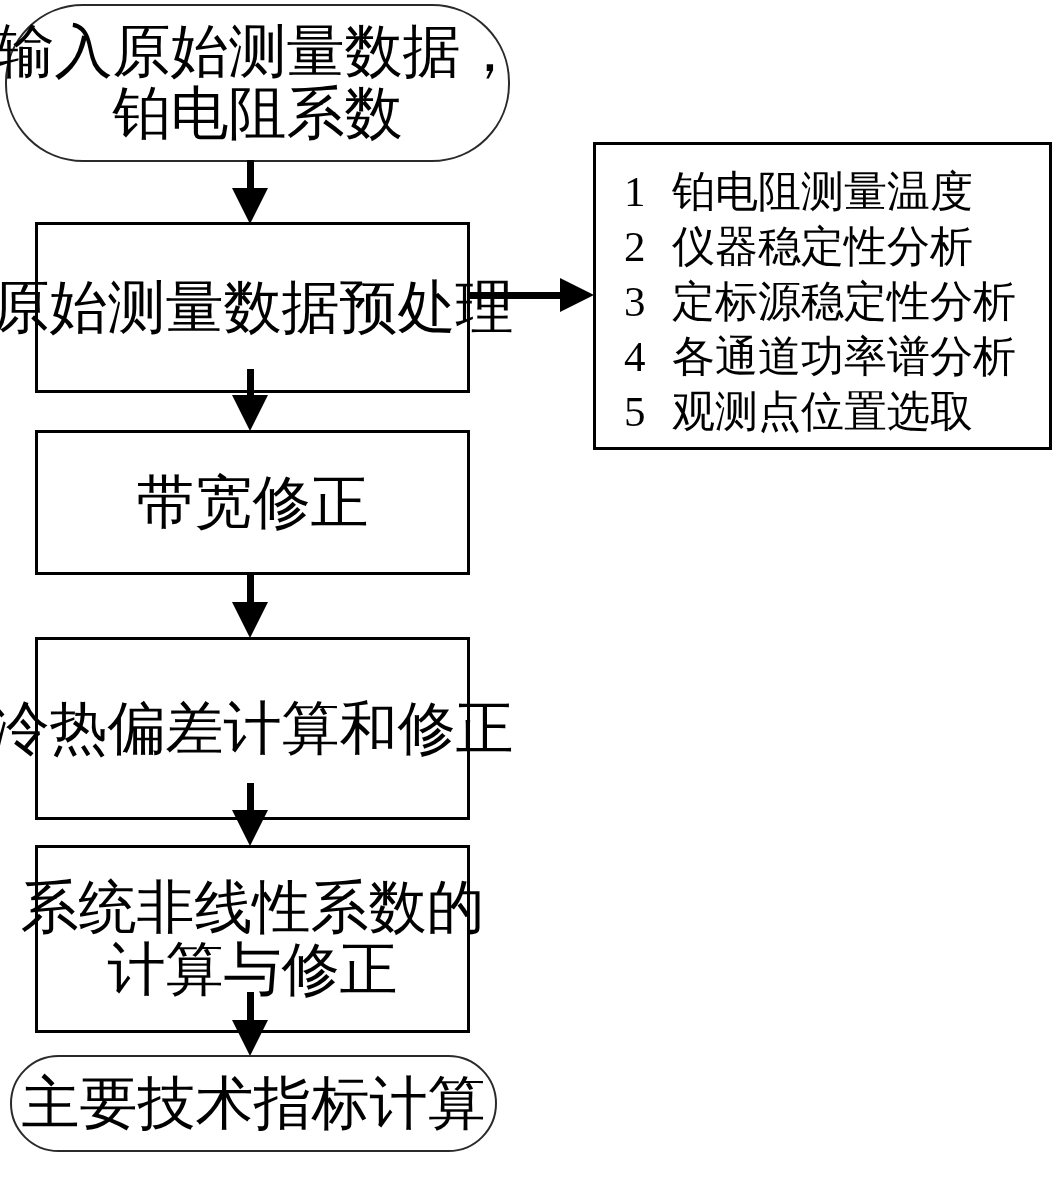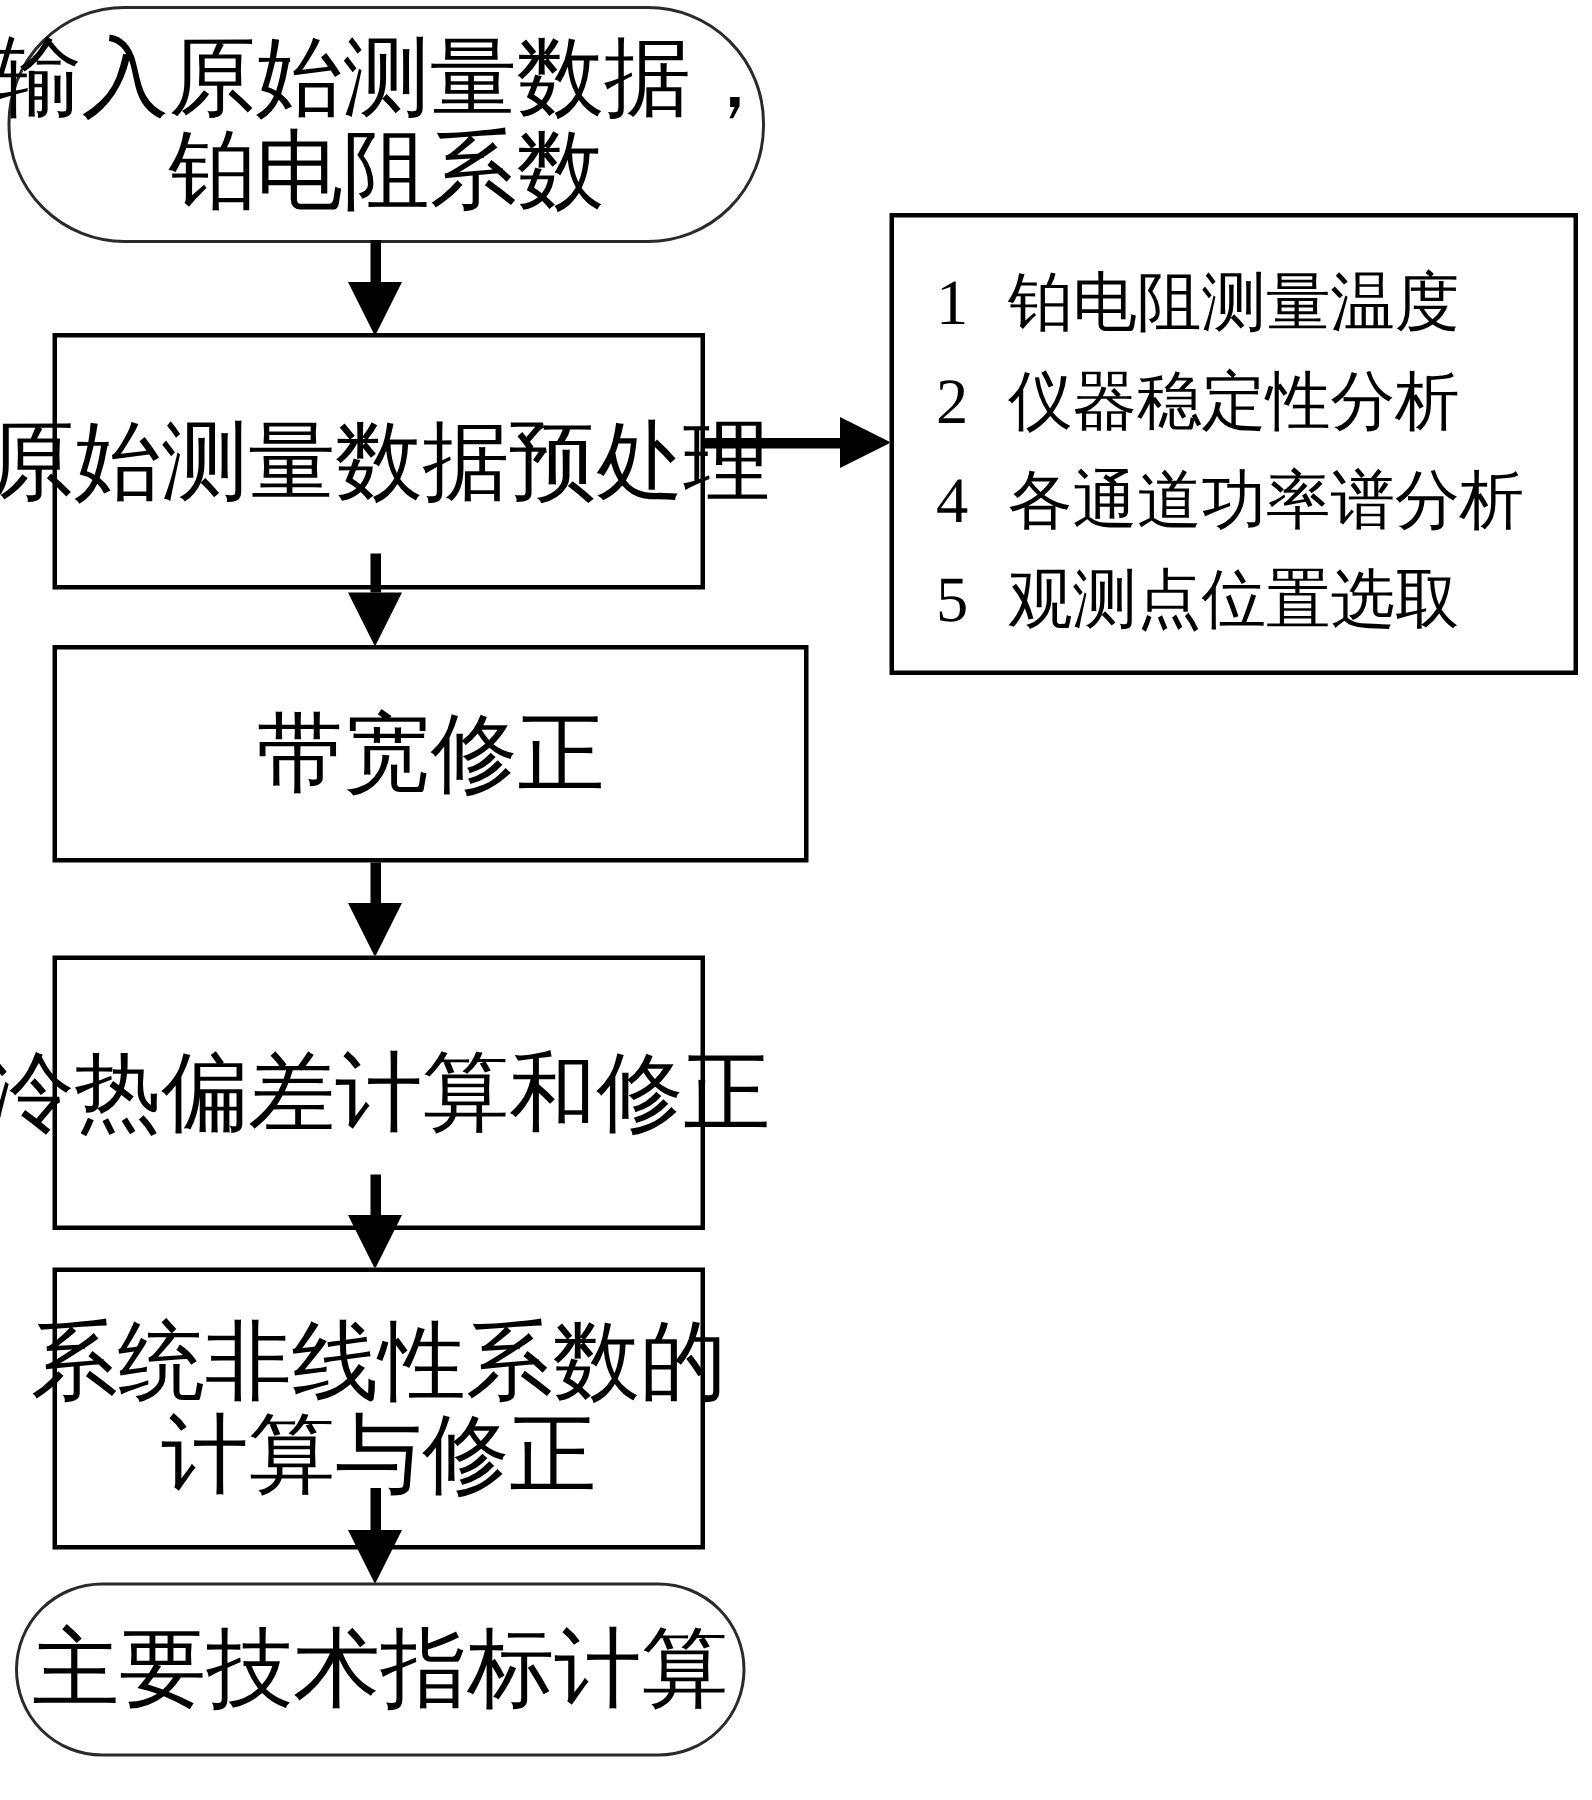--- a/index.html
+++ b/index.html
@@ -67,36 +67,36 @@
     white-space: nowrap;
     text-align: left;
   }
   .listrow .num {
     display: inline-block;
     width: 48px;
   }
   
   .bandwidth {
     left: 35px; top: 430px;
-    width: 504px; height: 145px;
+    width: 435px; height: 145px;
   }
   
   .coldhot {
     left: 35px; top: 637px;
     width: 435px; height: 183px;
   }
   
   .nonlinear {
     left: 35px; top: 845px;
     width: 435px; height: 188px;
   }
   
   .end {
     left: 10px; top: 1055px;
-    width: 487px; height: 116px;
+    width: 487px; height: 97px;
     border-radius: 68px;
   }
   
   .varrow {
     position: absolute;
     width: 36px;
     display: flex;
     flex-direction: column;
     align-items: center;
   }
@@ -161,20 +161,23 @@
   </div>
 
   <div class="listbox">
     <div class="listrow">
       <span class="num">1</span><span class="itext">铂电阻测量温度</span>
     </div>
     <div class="listrow">
       <span class="num">2</span><span class="itext">仪器稳定性分析</span>
     </div>
     <div class="listrow">
+      <span class="num">3</span><span class="itext">定标源稳定性分析</span>
+    </div>
+    <div class="listrow">
       <span class="num">4</span><span class="itext">各通道功率谱分析</span>
     </div>
     <div class="listrow">
       <span class="num">5</span><span class="itext">观测点位置选取</span>
     </div>
   </div>
 
   <div class="varrow va2">
     <div class="shaft"></div>
     <div class="head"></div>

